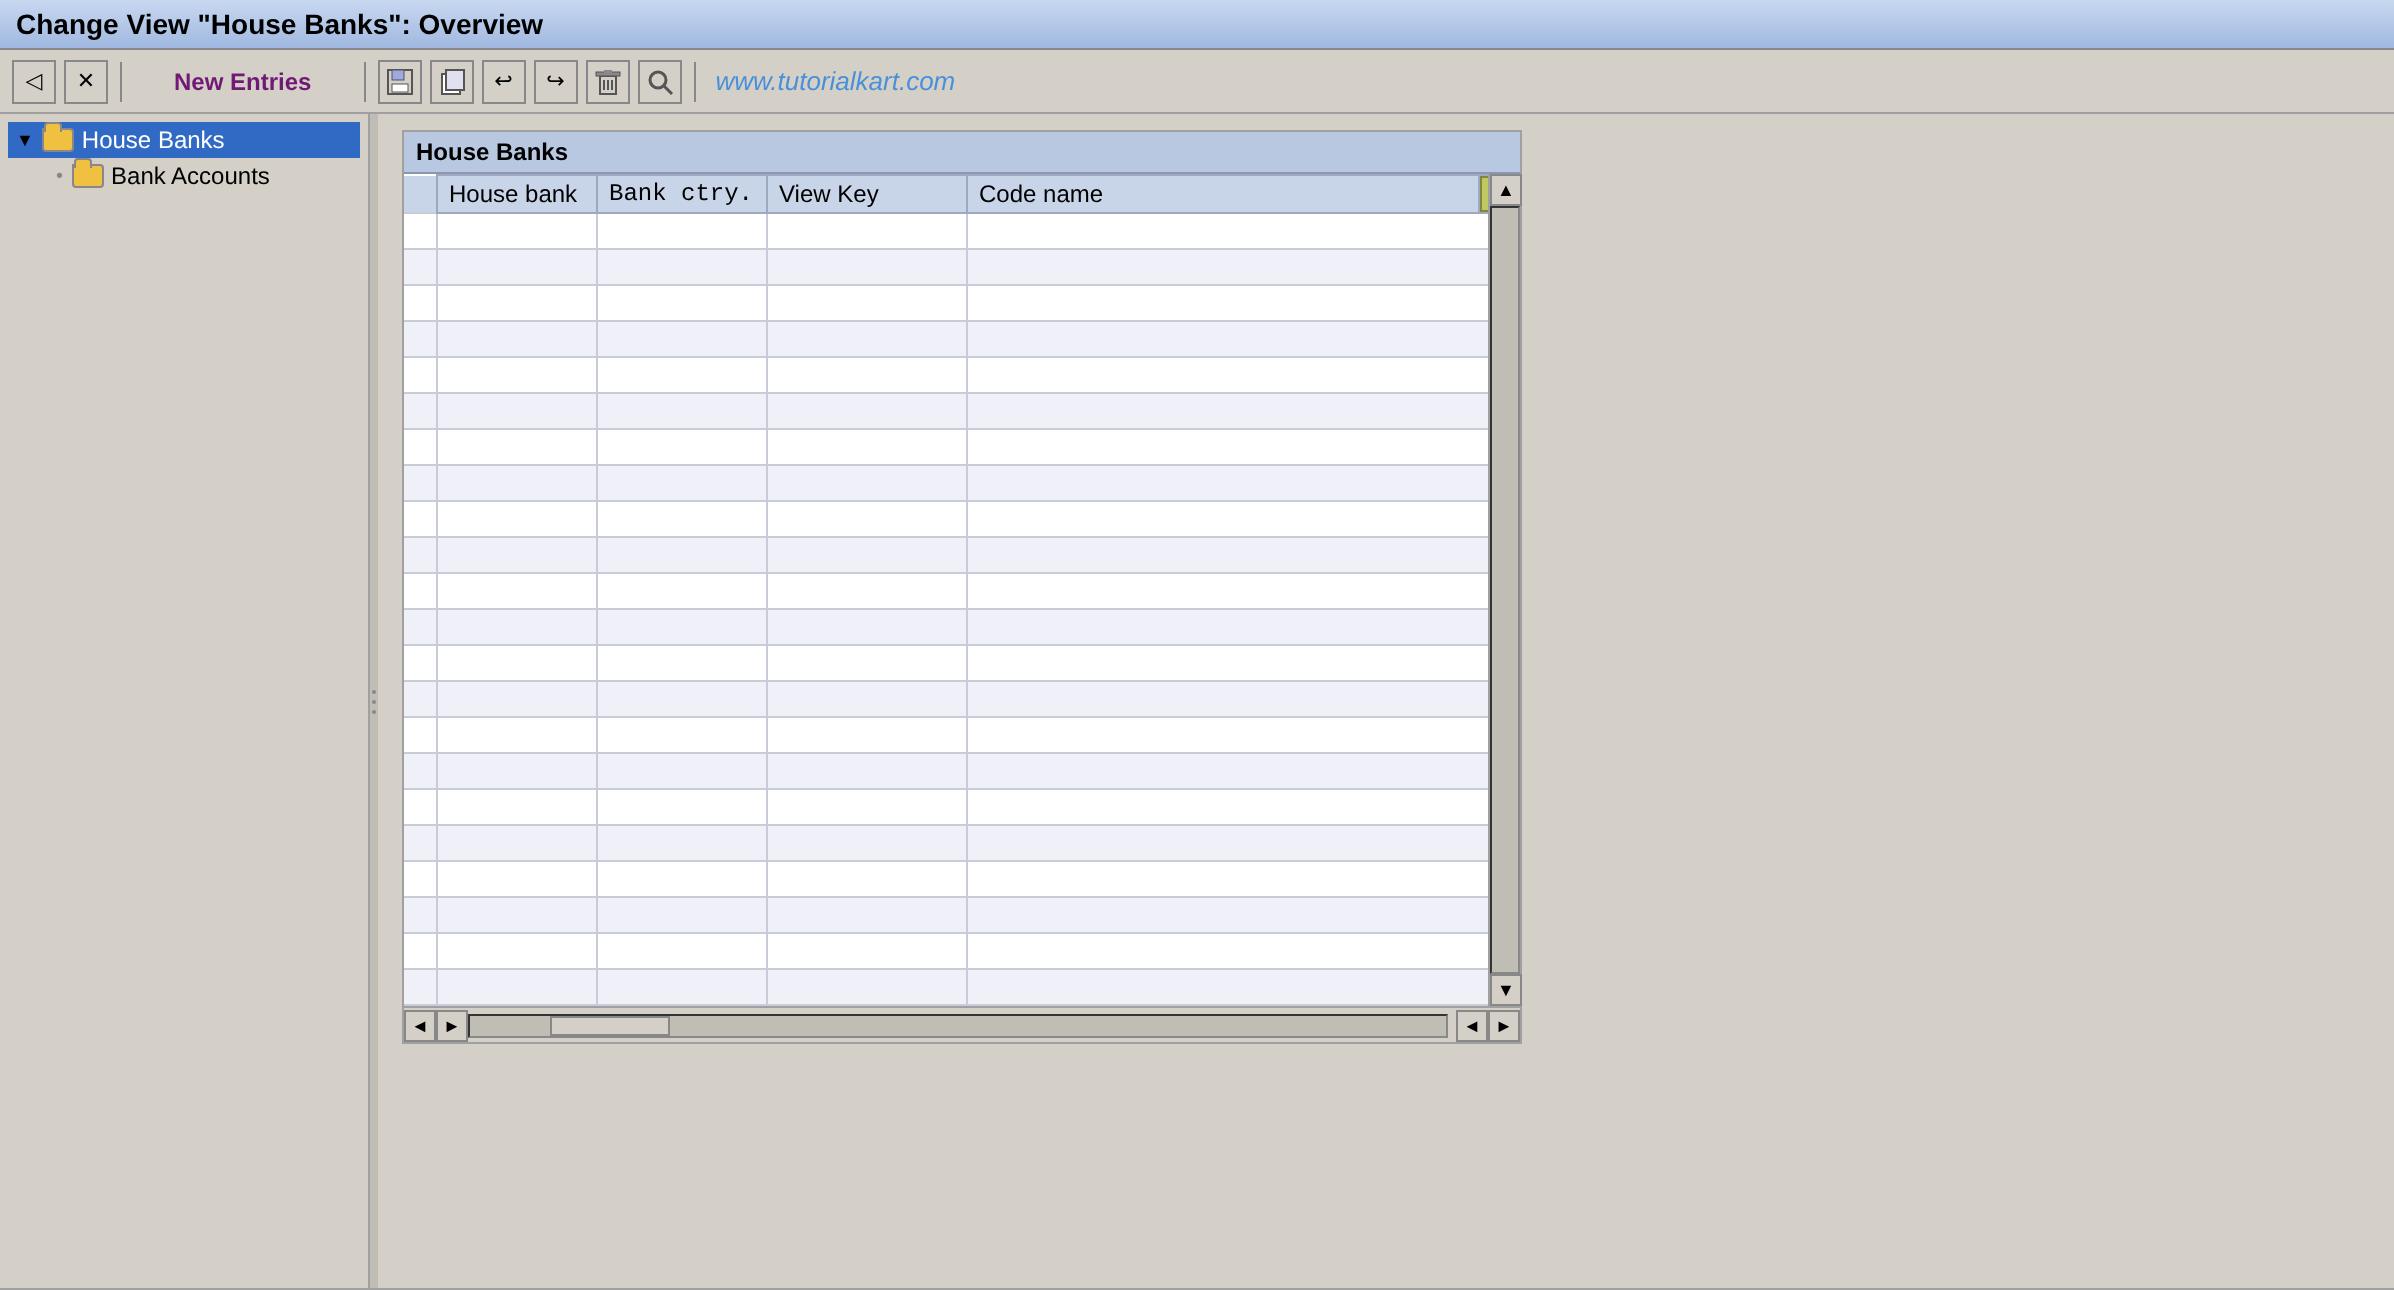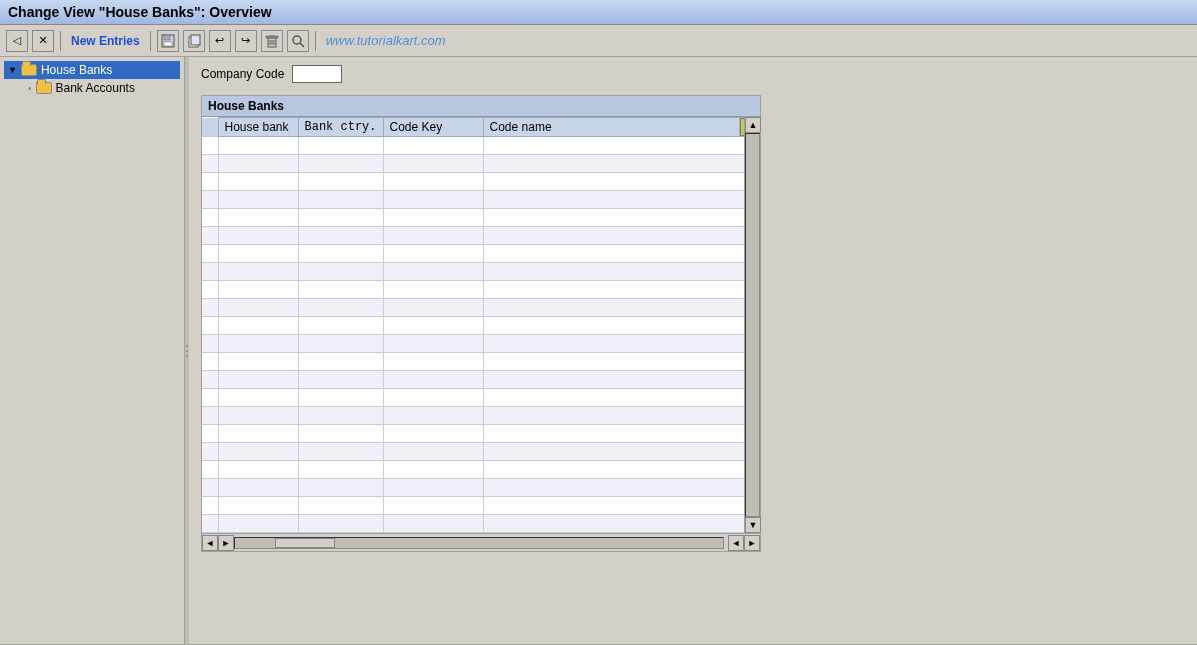--- a/index.html
+++ b/index.html
@@ -40,22 +40,22 @@
       cursor: pointer;
       display: flex;
       align-items: center;
       justify-content: center;
       font-size: 11px;
     }
     .toolbar-separator { width: 1px; height: 20px; background: #888; margin: 0 2px; }
     .toolbar-label {
       font-size: 12px;
       font-weight: bold;
-      color: #1d4ed8;
-      margin: 0 4px;
+      color: #701a75;
+      margin: 0 20px;
     }
     .toolbar-watermark {
       font-size: 13px;
       color: #4a90d9;
       font-style: italic;
       margin-left: 4px;
     }
 
     
     .main-layout {
@@ -354,45 +354,41 @@
   </div>
 
   <div class="resize-handle">
     <div class="resize-dot"></div>
     <div class="resize-dot"></div>
     <div class="resize-dot"></div>
   </div>
 
   <div class="content-area">
 
-    <div class="company-code-row">
-      <span class="company-code-label">Company Code</span>
-      <input class="company-code-input" type="text" value="" style="">
-    </div>
 
     <div class="table-container" style="width: 560px; position: relative;">
 
       <div class="table-header-row">
         <span>House Banks</span>
       </div>
 
       <div style="display:flex; position:relative;">
         <div style="flex:1; overflow:hidden;">
           <table class="data-table">
             <thead>
               <tr>
                 <th style="width:16px; border:none; background:#c8d4e8;"></th>
                 <th style="width:80px;">
                   <span>House bank</span>
                 </th>
                 <th style="width:70px;font-family:Liberation Mono, monospace;">
                   <span>Bank ctry.</span>
                 </th>
                 <th style="width:100px;">
-                  <span>Code Key</span>
+                  <span>View Key</span>
                 </th>
                 <th style="min-width:200px;">
                   <span>Code name</span>
                 </th>
                 <th style="width:20px; padding:0;">
                   <div class="col-settings-icon">⊞</div>
                 </th>
               </tr>
             </thead>
             <tbody id="table-body">

